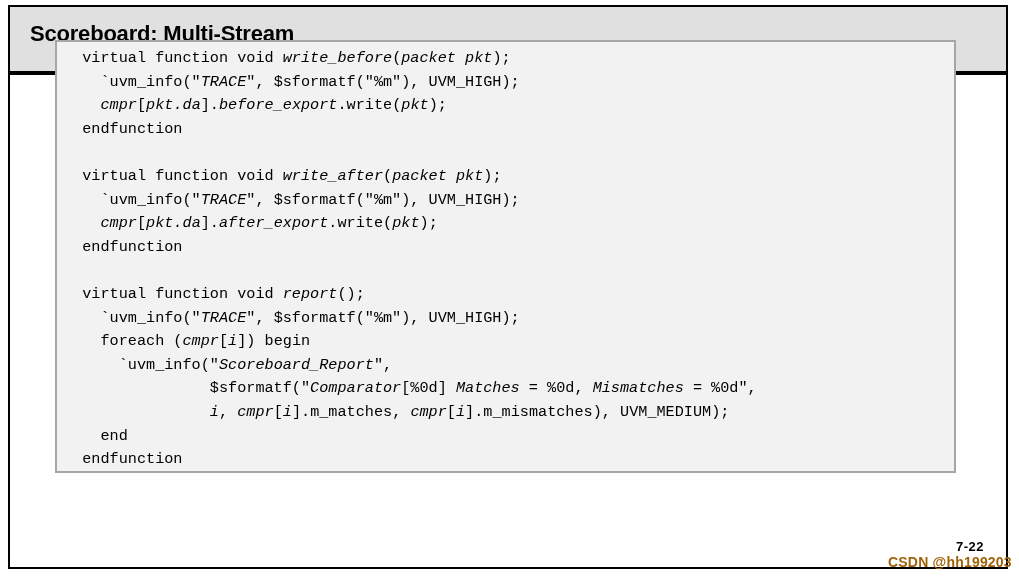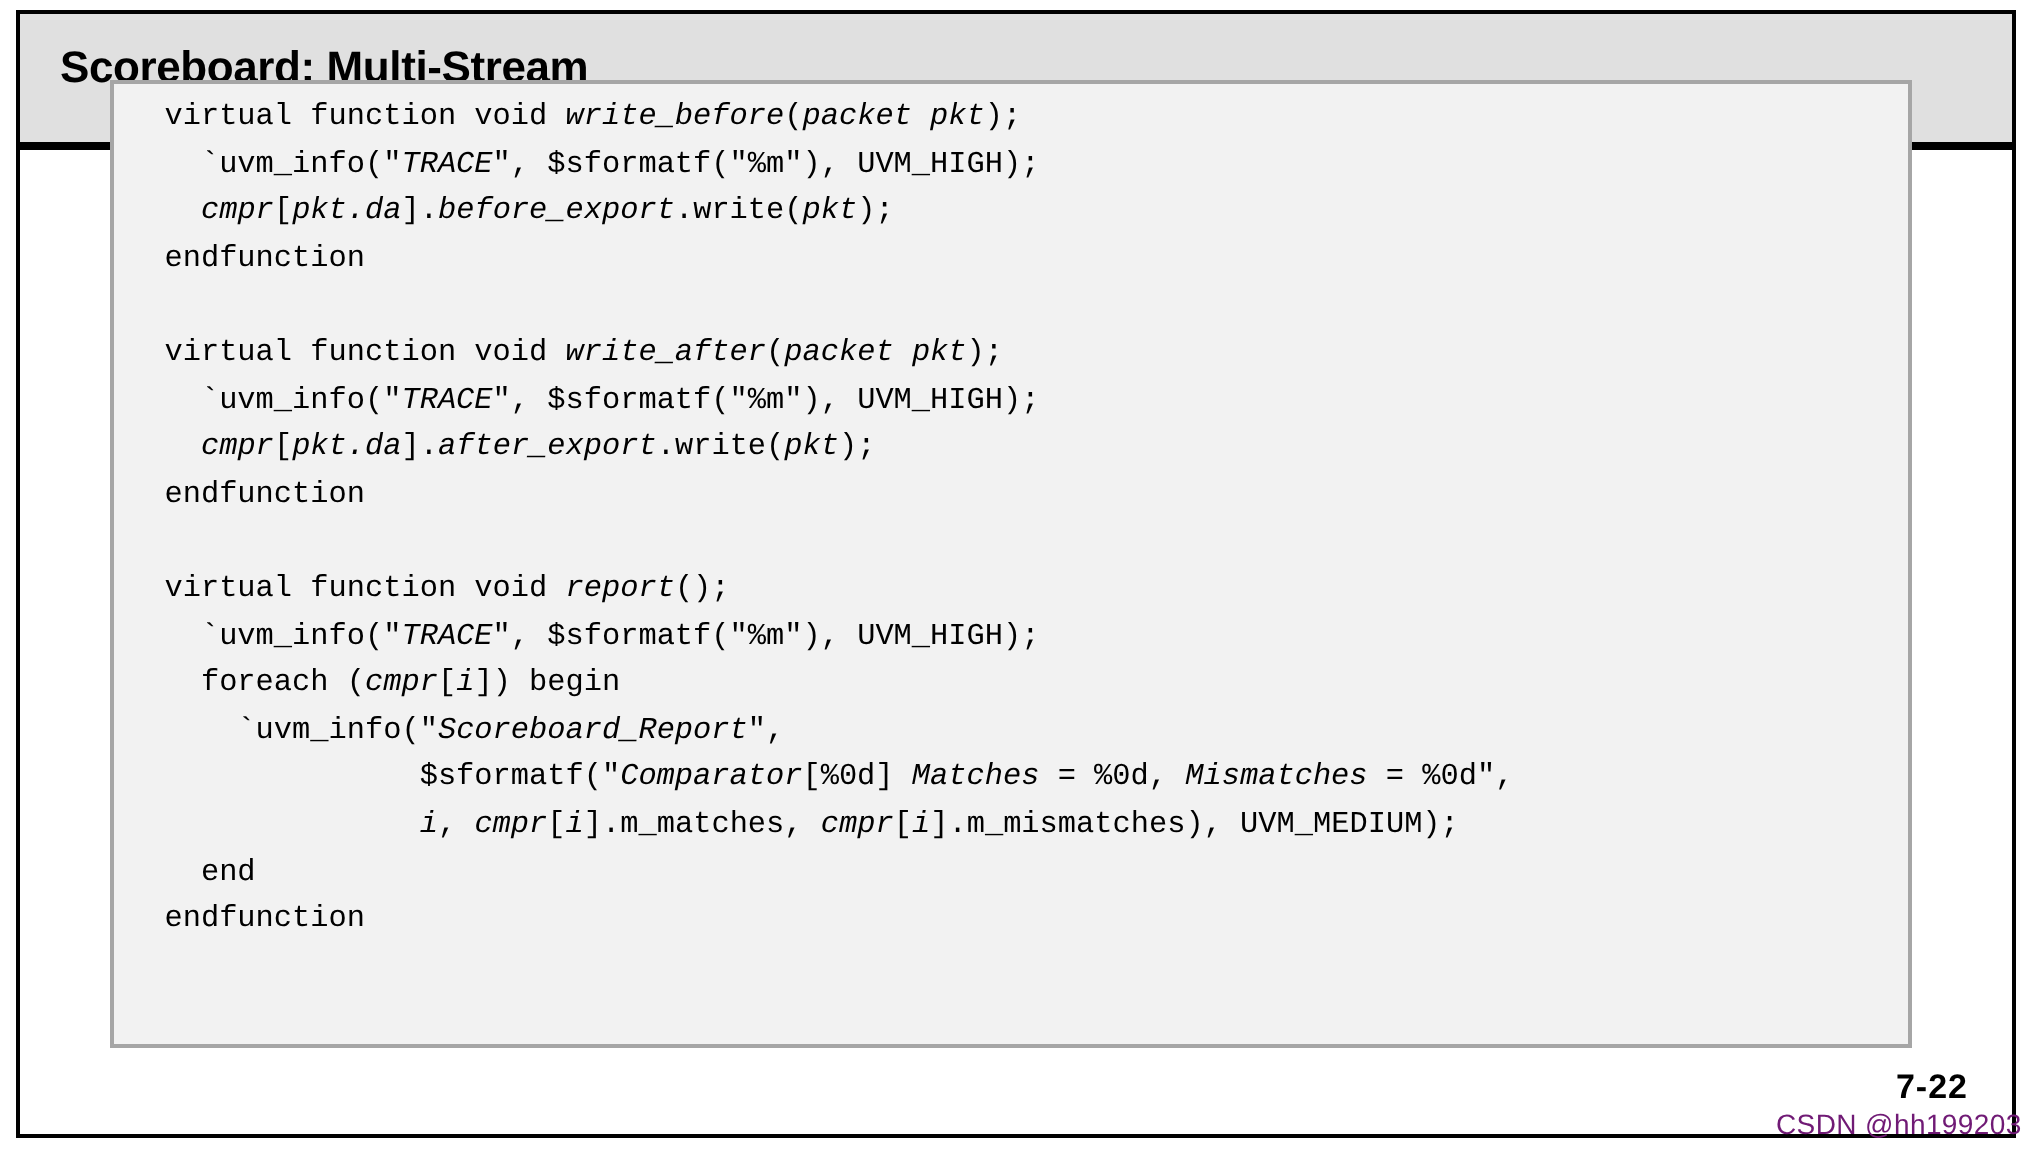--- a/index.html
+++ b/index.html
@@ -45,21 +45,21 @@
     color: #000000;
     letter-spacing: -0.2px;
     white-space: nowrap;
   }
 
   #code-box {
     position: absolute;
     left: 45px;
     top: 33px;
     width: 901px;
-    height: 484px;
+    height: 433px;
     background: #f2f2f2;
     border: 2px solid #a6a6a6;
     box-sizing: border-box;
     overflow: hidden;
   }
 
   #code-text {
     position: absolute;
     left: 7px;
     top: 5px;
@@ -73,34 +73,35 @@
   }
 
   #code-text .it {
     font-style: italic;
   }
 
   #page-number {
     position: absolute;
     right: 22px;
     bottom: 13px;
-    font-size: 17px;
+    font-size: 13px;
     font-weight: bold;
     color: #000000;
     letter-spacing: 0.5px;
   }
 
   #watermark {
     position: absolute;
     left: 888px;
     top: 554px;
     font-size: 14px;
-    color: #701a75;
+    color: #a16207;
     white-space: nowrap;
     letter-spacing: 0.2px;
+    font-weight: bold;
   }
 </style>
 </head>
 <body>
 
 <div id="slide">
 
   <div id="title-bar">
     <div id="title-text">Scoreboard: Multi-Stream</div>
   </div>

